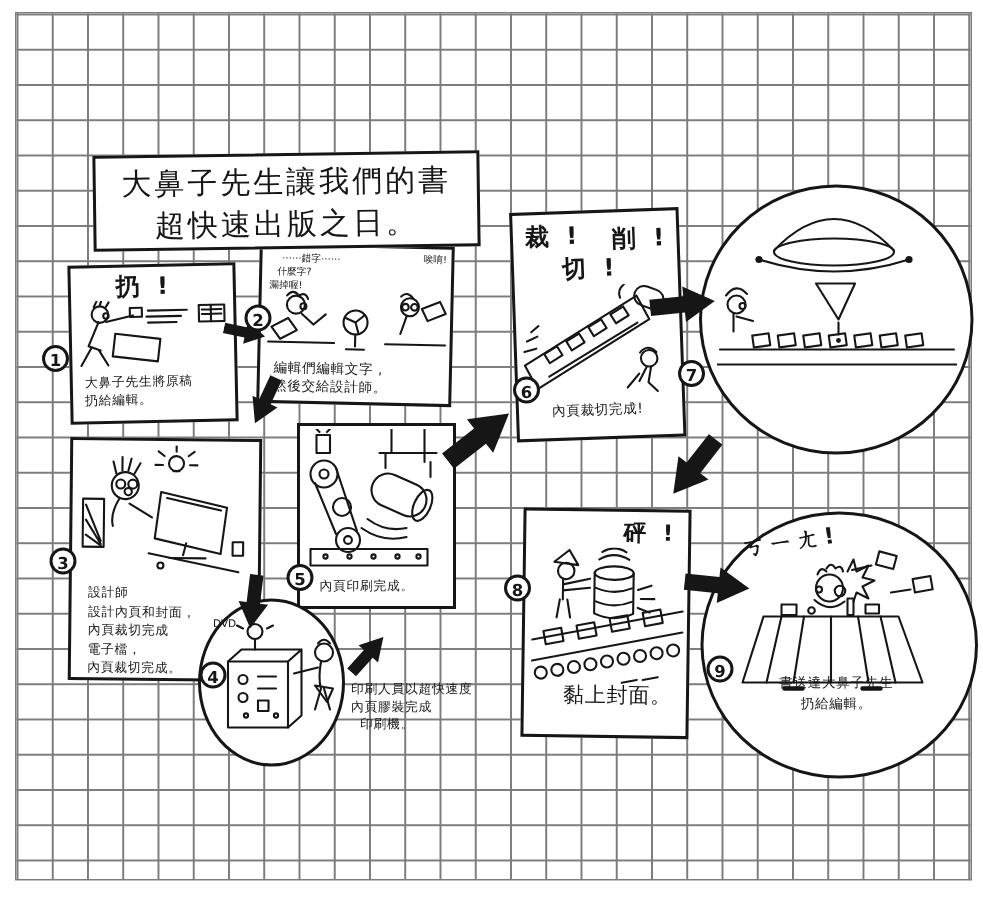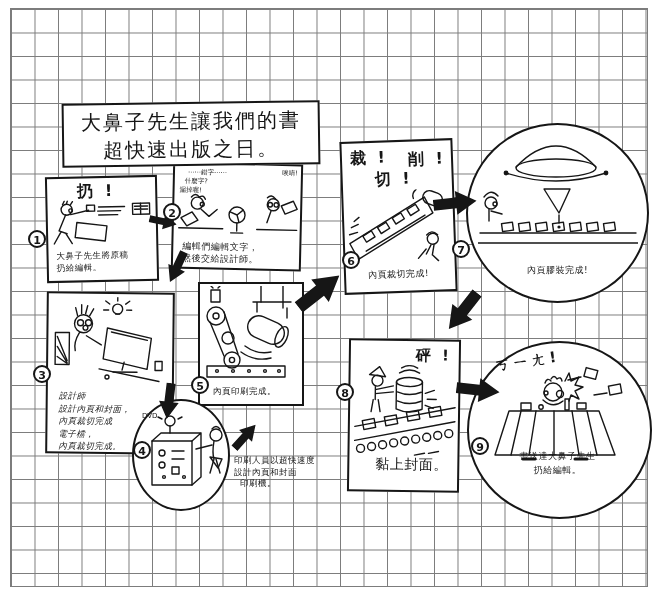--- a/index.html
+++ b/index.html
@@ -95,21 +95,21 @@
       <circle cx="29" cy="26" r="3"></circle>
         <circle cx="37" cy="26" r="3"></circle>
         <circle cx="34" cy="31" r="2.4"></circle>
       <path d="M28,36 q-6,10 -4,18 M35,39 l15,9"></path>
       <path d="M56,31 l44,10 l-4,31 l-44,-10 z M60,35 l36,8"></path>
       <path d="M73,65 l-2,8 M62,75 h24"></path>
       <path d="M48,72 l60,12"></path>
       <rect x="104" y="64" width="7" height="9"></rect>
       <circle cx="56" cy="80" r="2"></circle>
     </svg>
-    <div class="cap" style="left:11px;top:96px;line-height:12.5px;font-style:italic;">
+    <div class="cap" style="left:11px;top:96px;line-height:12.5px;">
       <div>設計師</div>
       <div>設計內頁和封面，</div>
       <div>內頁裁切完成</div>
       <div>電子檔，</div>
       <div>內頁裁切完成。</div>
     </div>
   </div>
 
   <div class="panel round" style="left:132px;top:399px;width:98px;height:112px;z-index:3;text-align:center;">
     <svg class="sketch" style="left:4px;top:6px;" width="90" height="96" viewBox="0 0 90 96">
@@ -125,21 +125,21 @@
       <circle cx="46" cy="70" r="1.4"></circle>
         <circle cx="26" cy="70" r="1.4"></circle>
       <circle cx="78" cy="28" r="6"></circle>
       <path d="M74,22 q4,-5 8,0"></path>
       <path d="M76,34 q-2,12 0,18 M74,38 L58,42 M76,52 l-4,14 M78,52 l4,14"></path>
       <path d="M72,50 l12,2 l-4,9 z"></path>
     </svg>
   </div>
   <div class="cap" style="left:216px;top:455px;z-index:4;margin-left:18px;">
     <div>印刷人員以超快速度</div>
-    <div>設計內頁和封面</div>
+    <div>內頁膠裝完成</div>
     <div style="padding-left:6px;">印刷機。</div>
   </div>
 
   <div class="panel" style="left:198px;top:282px;width:106px;height:124px;">
     <svg class="sketch" style="left:3px;top:2px;" width="97" height="96" viewBox="0 0 97 96">
       <path d="M58,0 v16 M80,0 v22"></path>
       <path d="M50,16 h38 M54,16 v10 M84,22 v10"></path>
       <g transform="rotate(24 63 44)">
         <rect x="44" y="33" width="38" height="22" rx="11"></rect>
         <ellipse cx="80" cy="44" rx="5.5" ry="11"></ellipse>
@@ -205,23 +205,20 @@
       <path d="M11,72 v12 M13,74 l11,3"></path>
       <path d="M2,96 H158 M0,106 H160"></path>
       <rect x="24" y="86" width="11" height="8" transform="rotate(-8 29 90)"></rect>
       <rect x="41" y="86" width="11" height="8" transform="rotate(-8 46 90)"></rect>
       <rect x="58" y="86" width="11" height="8" transform="rotate(-8 63 90)"></rect>
       <rect x="75" y="86" width="11" height="8" transform="rotate(-8 80 90)"></rect>
       <rect x="92" y="86" width="11" height="8" transform="rotate(-8 97 90)"></rect>
       <rect x="109" y="86" width="11" height="8" transform="rotate(-8 114 90)"></rect>
       <rect x="126" y="86" width="11" height="8" transform="rotate(-8 131 90)"></rect>
     </svg>
-    <div class="cap" style="left:0;right:0;top:140px;text-align:center;font-size:9px;">
-      <div>內頁膠裝完成!</div>
-    </div>
   </div>
 
   <div class="panel" style="left:348px;top:339px;width:112px;height:153px;transform:rotate(0.8deg);">
     <div class="sfx" style="right:7px;top:5px;font-size:15px;">砰 !</div>
     <svg class="sketch" style="left:3px;top:24px;" width="104" height="92" viewBox="0 0 104 92">
       <path d="M16,10 L26,2 L32,12 z"></path>
       <circle cx="24" cy="16" r="5.5"></circle>
       <path d="M22,22 v13 M22,25 L40,21 M22,29 L40,27 M20,35 l-2,12 M25,35 l2,12"></path>
       <ellipse cx="56" cy="17" rx="13" ry="4.5"></ellipse>
       <path d="M43,17 V44 M69,17 V44 M43,44 Q56,50 69,44"></path>

